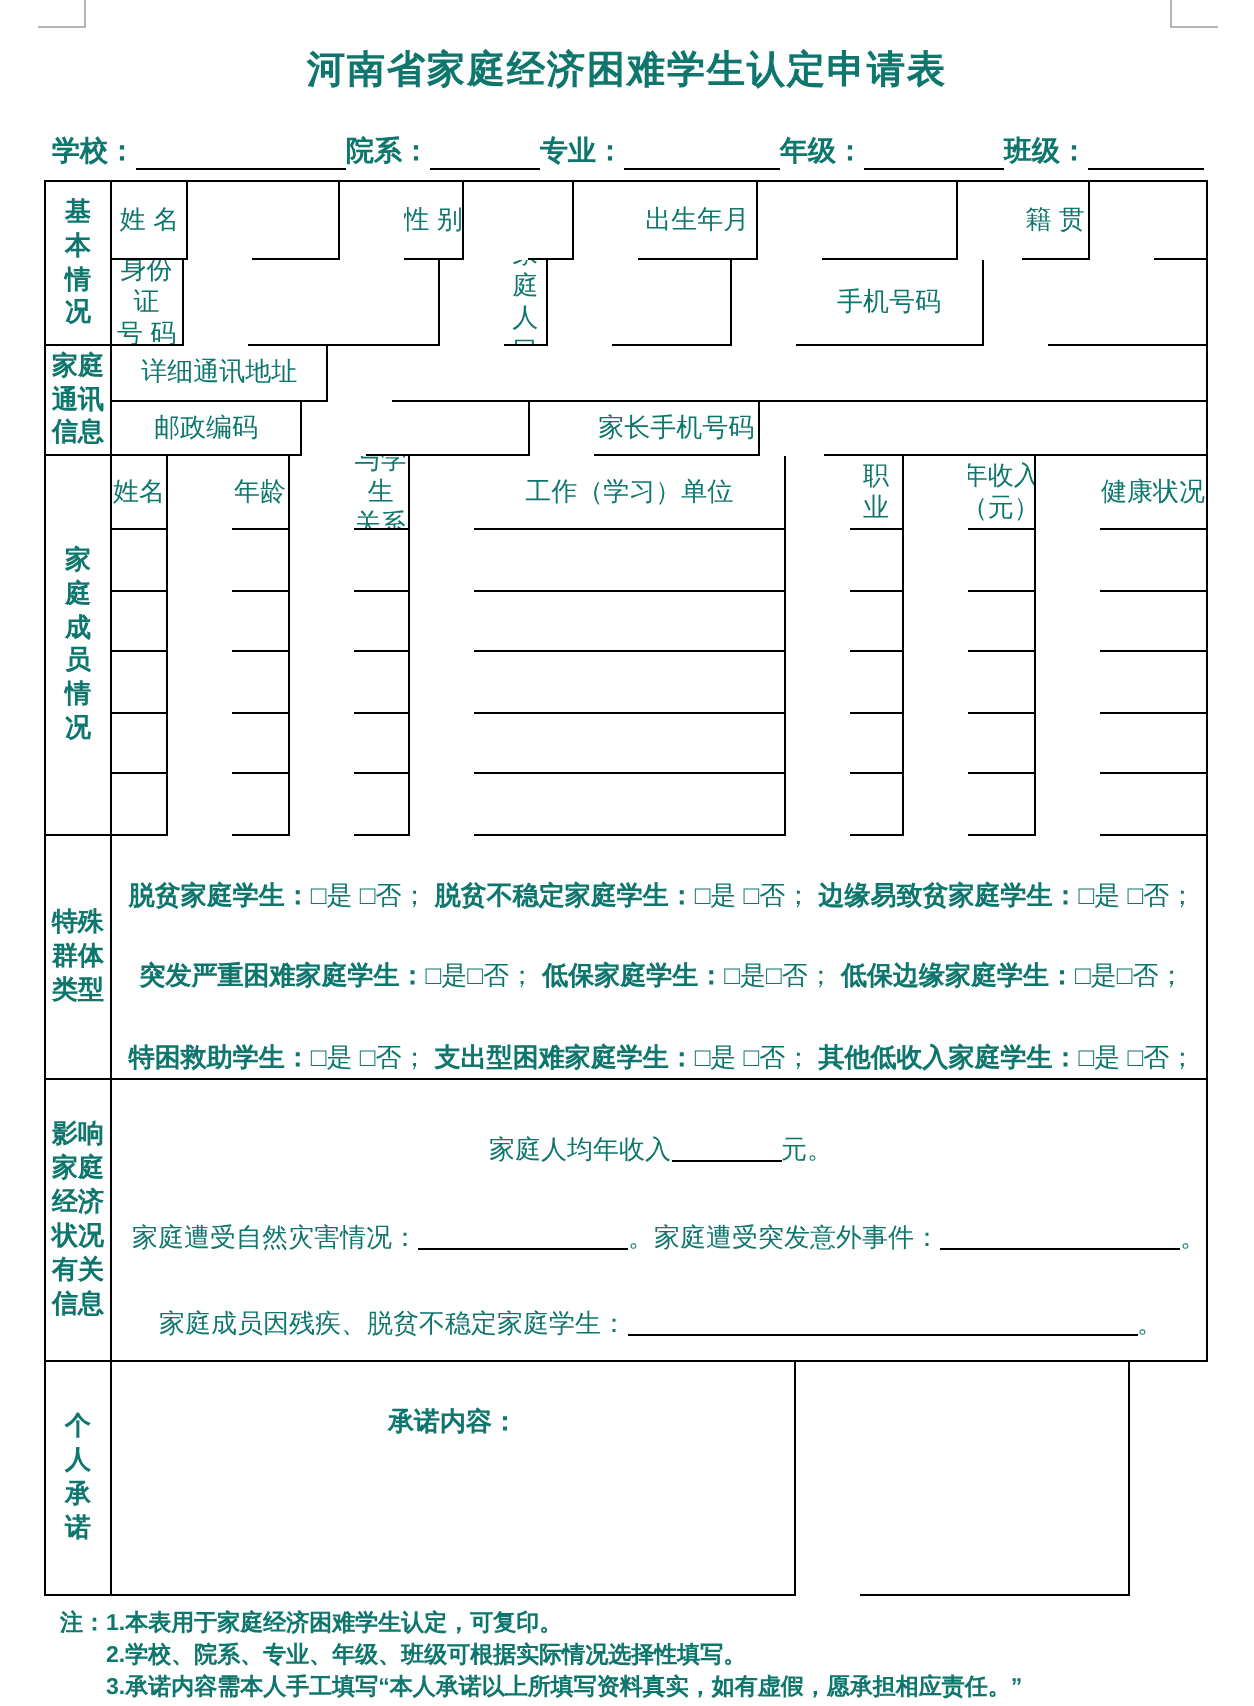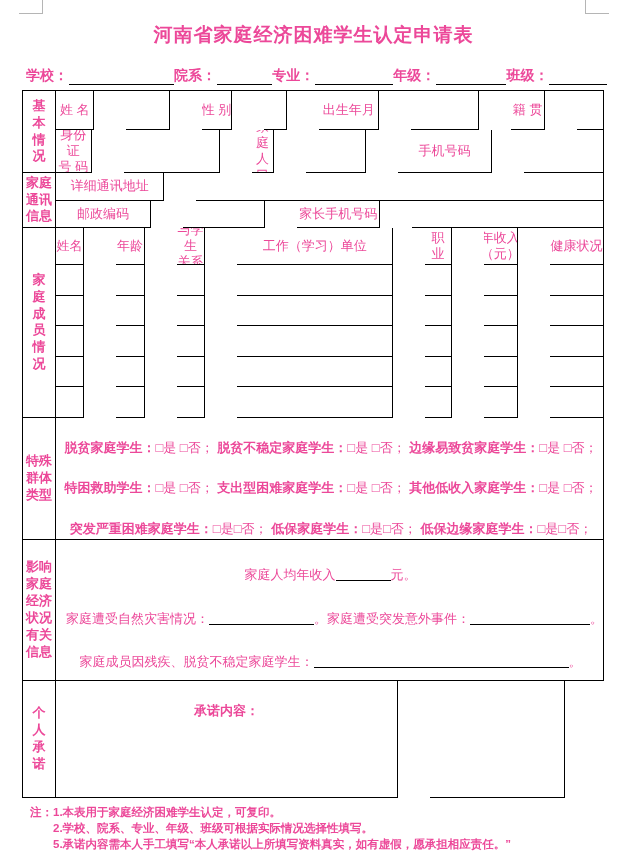--- a/index.html
+++ b/index.html
@@ -1,23 +1,23 @@
 <!DOCTYPE html>
 <html><head>
 <meta charset="utf-8">
 <style>
   html,body { margin:0; padding:0; background:#fff; }
   .page { position:relative; width:627px; height:853px; background:#fff; overflow:hidden;
-          font-family:"Liberation Sans","DejaVu Sans",sans-serif; color:#ec4899; }
+          font-family:"Liberation Sans","DejaVu Sans",sans-serif; color:#0f766e; }
   .mark-l { position:absolute; left:19px; top:0; width:23px; height:13px;
             border-right:1px solid #b5b5b5; border-bottom:1px solid #b5b5b5; }
   .mark-r { position:absolute; left:585px; top:0; width:23px; height:13px;
             border-left:1px solid #b5b5b5; border-bottom:1px solid #b5b5b5; }
   .title { text-align:center; font-size:19px; font-weight:bold; padding-top:22px; letter-spacing:1px; }
-  .school-line { display:flex; align-items:flex-end; margin:19px 20px 5px 26px; font-weight:bold; font-size:14px; white-space:nowrap;justify-content:space-between; }
+  .school-line { display:flex; align-items:flex-end; margin:19px 20px 5px 26px; font-weight:bold; font-size:14px; white-space:nowrap; }
   .blank { display:inline-block; border-bottom:1px solid #000; height:15px; }
   .b105{width:105px}.b55{width:55px}.b78{width:78px}.b70{width:70px}.b58{width:58px}
   .bigtable { margin-left:22px; width:581px; border-left:1px solid #000; border-top:1px solid #000; }
   .section { display:flex; }
   .seclabel { width:33px; box-sizing:border-box; display:flex; align-items:center; justify-content:center;
               text-align:center; font-weight:bold; font-size:13px; line-height:1.3;
               border-right:1px solid #000; border-bottom:1px solid #000; white-space:pre-line; }
   .content { width:548px; display:flex; flex-direction:column; }
   .row { display:flex;gap:32px; }
   .cell { box-sizing:border-box; border-right:1px solid #000; border-bottom:1px solid #000;
@@ -184,28 +184,28 @@
 群体
 类型</div>
       <div class="content">
         <div class="cell blockcell sgcell">
           <div class="sgline">
             <span class="sgl">脱贫家庭学生：</span><span>□是 □否；</span>
             <span class="sgl">脱贫不稳定家庭学生：</span><span>□是 □否；</span>
             <span class="sgl">边缘易致贫家庭学生：</span><span>□是 □否；</span>
           </div>
           <div class="sgline">
+            <span class="sgl">突发严重困难家庭学生：</span><span>□是□否；</span>
+            <span class="sgl">低保家庭学生：</span><span>□是□否；</span>
+            <span class="sgl">低保边缘家庭学生：</span><span>□是□否；</span>
+          </div>
+          <div class="sgline">
             <span class="sgl">特困救助学生：</span><span>□是 □否；</span>
             <span class="sgl">支出型困难家庭学生：</span><span>□是 □否；</span>
             <span class="sgl">其他低收入家庭学生：</span><span>□是 □否；</span>
-          </div>
-          <div class="sgline">
-            <span class="sgl">突发严重困难家庭学生：</span><span>□是□否；</span>
-            <span class="sgl">低保家庭学生：</span><span>□是□否；</span>
-            <span class="sgl">低保边缘家庭学生：</span><span>□是□否；</span>
           </div>
           
           
         </div>
       </div>
     </div>
 
     <div class="section">
       <div class="seclabel">影响
 家庭
@@ -245,16 +245,16 @@
       </div>
     </div>
 
   </div>
 
   <div class="notes">
     <span class="nprefix">注：</span>
     <div class="nitems">
       <div>1.本表用于家庭经济困难学生认定，可复印。</div>
       <div>2.学校、院系、专业、年级、班级可根据实际情况选择性填写。</div>
-      <div>5.承诺内容需本人手工填写“本人承诺以上所填写资料真实，如有虚假，愿承担相应责任。”</div>
+      <div>3.承诺内容需本人手工填写“本人承诺以上所填写资料真实，如有虚假，愿承担相应责任。”</div>
     </div>
   </div>
 </div>
 
 </body></html>

